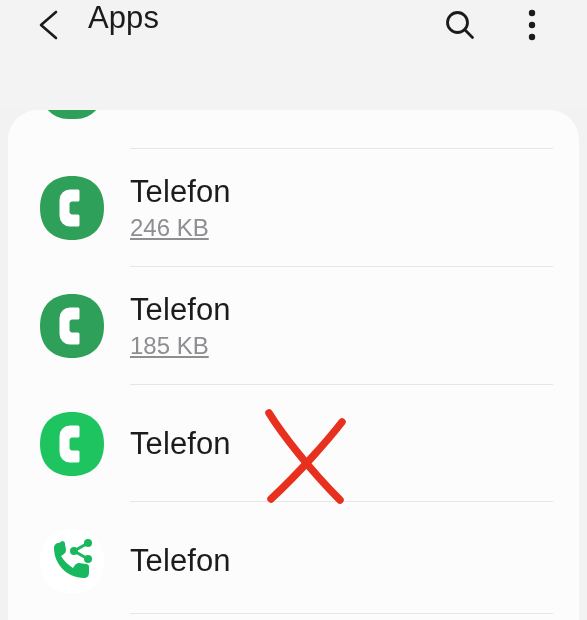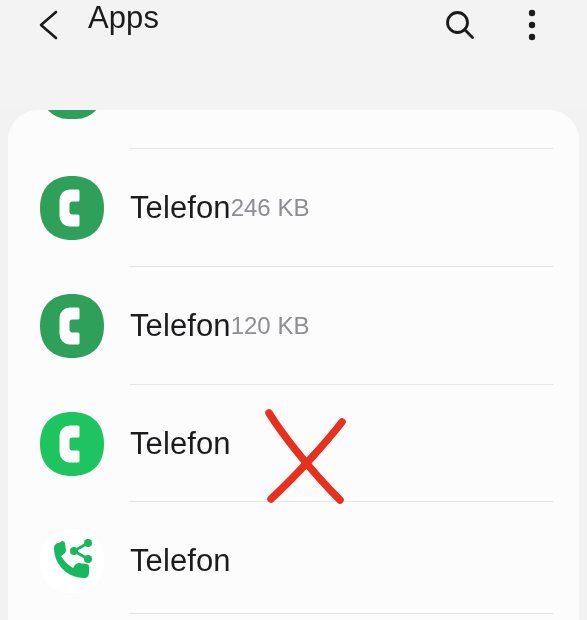--- a/index.html
+++ b/index.html
@@ -87,37 +87,38 @@
   .squircle {
     width: 68px;
     height: 68px;
     border-radius: 30px / 34px;
   }
   .icon-svg { display: block; width: 68px; height: 68px; }
 
   .row-text {
     margin-left: 24px;
     display: flex;
-    flex-direction: row;
+    flex-direction: column;
     justify-content: center;
     flex: none;
   }
   .app-name {
     font-size: 31px;
     color: #1c1c1e;
     line-height: 36px;
     letter-spacing: .1px;
     white-space: nowrap;
   }
   .app-size {
     font-size: 24px;
     color: #8d8d92;
     line-height: 30px;
     margin-top: 3px;
     white-space: nowrap;
+    text-decoration: underline;
   }
 
   .divider {
     position: absolute;
     left: 122px;
     width: 423px;
     height: 1px;
     background: #e6e6e6;
   }
 
@@ -196,21 +197,21 @@
 
   <div class="row" style="top:157px;">
     <div class="app-icon">
       <svg class="icon-svg" viewBox="0 0 68 68">
         <path d="M34 2C52 2 66 12 66 34S52 66 34 66 2 56 2 34 16 2 34 2Z" fill="#2fa05a"></path>
         <path d="M40 17h-8c-5 0-9 4-9 9v16c0 5 4 9 9 9h8v-9h-6c-2 0-4-2-4-4v-8c0-2 2-4 4-4h6Z" fill="#ffffff" stroke="#ffffff" stroke-width="3" stroke-linejoin="round"></path>
       </svg>
     </div>
     <div class="row-text">
       <div class="app-name">Telefon</div>
-      <div class="app-size">120 KB</div>
+      <div class="app-size">185 KB</div>
     </div>
   </div>
 
   <div class="divider" style="top:274px;"></div>
 
   <div class="row" style="top:275px;">
     <div class="app-icon">
       <svg class="icon-svg" viewBox="0 0 68 68">
         <path d="M34 2C52 2 66 12 66 34S52 66 34 66 2 56 2 34 16 2 34 2Z" fill="#1ec45f"></path>
         <path d="M40 17h-8c-5 0-9 4-9 9v16c0 5 4 9 9 9h8v-9h-6c-2 0-4-2-4-4v-8c0-2 2-4 4-4h6Z" fill="#ffffff" stroke="#ffffff" stroke-width="3" stroke-linejoin="round"></path>

